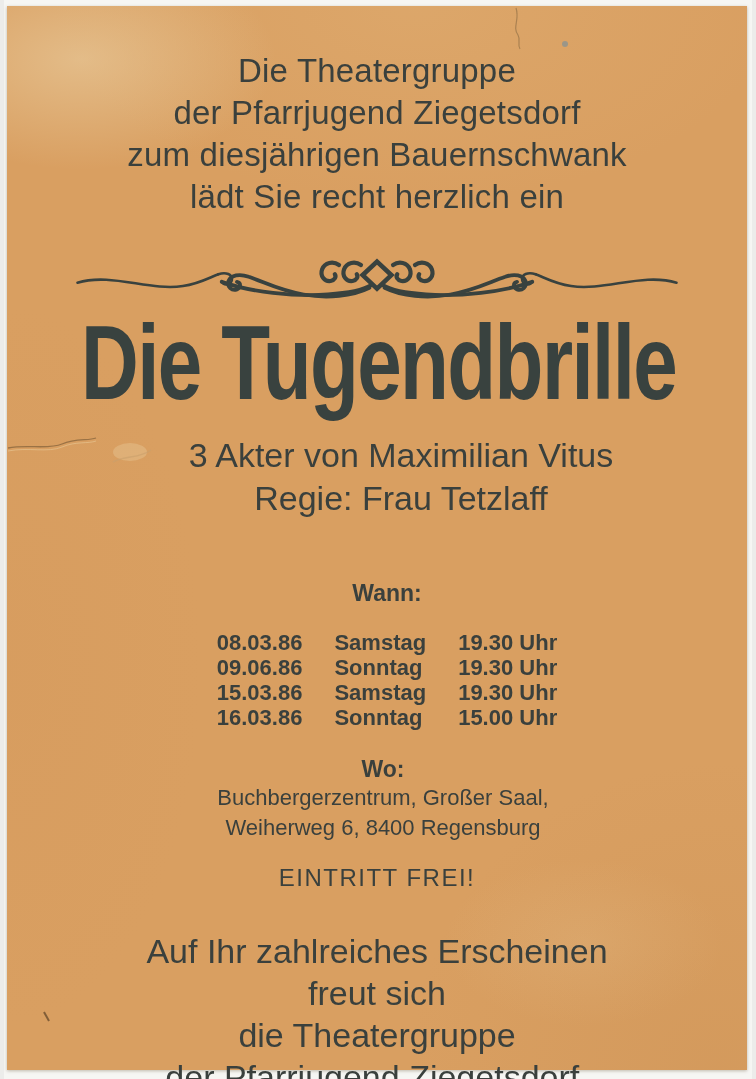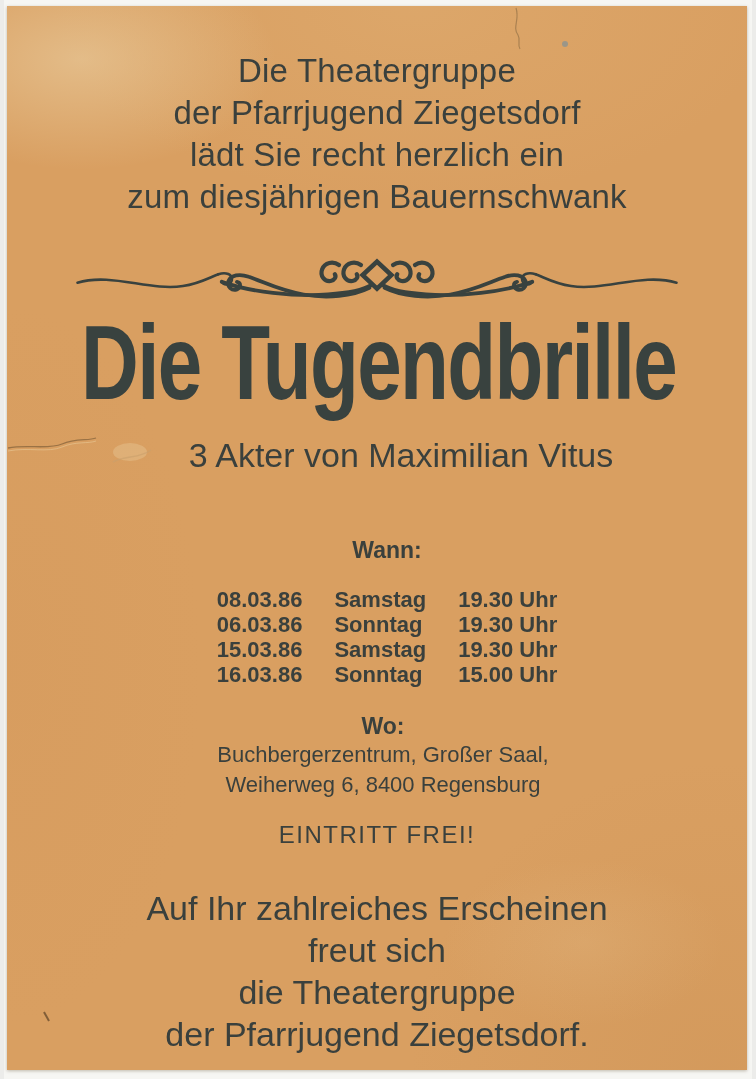--- a/index.html
+++ b/index.html
@@ -50,50 +50,51 @@
 </head>
 <body>
 
 <div class="scan-edge"></div>
 
 <div class="paper">
 
   <div class="intro">
     <div>Die Theatergruppe</div>
     <div>der Pfarrjugend Ziegetsdorf</div>
+    <div>zum diesjährigen Bauernschwank</div>
     <div>lädt Sie recht herzlich ein</div>
-    <div>zum diesjährigen Bauernschwank</div>
   </div>
 
   <svg class="ornament" viewBox="0 0 720 64" fill="none" stroke="#39423f" stroke-linecap="round">
     <g id="ornL">
       <path d="M5,34 C45,22 90,44 130,38 C150,35 161,28 172,24" stroke-width="3"></path>
       <path d="M172,24 C181,21 189,24 188,31 C187,37 178,38 176,32" stroke-width="3"></path>
       <path d="M176,33 C210,45 262,51 302,48 C330,46 345,42 353,37" stroke-width="4.5"></path>
       <path d="M351,40 C331,50 301,53 273,48 C244,43 226,33 208,27 C197,23 187,25 184,32 C182,39 188,44 194,42 C199,40 199,34 194,33" stroke-width="4.5"></path>
       <path d="M341,13 C334,8 324,10 321,18 C318,26 324,33 331,32 C336,31 338,27 336,24" stroke-width="5"></path>
       <path d="M315,13 C308,8 298,10 295,18 C292,26 298,33 305,32 C310,31 312,27 310,24" stroke-width="5"></path>
     </g>
     <use href="#ornL" transform="translate(720,0) scale(-1,1)"></use>
     <path d="M360,9 L377,25 L360,41 L343,25 Z" stroke-width="5.5"></path>
   </svg>
 
   <h1 class="title">Die Tugendbrille</h1>
 
   <div class="subtitle">
     <div>3 Akter von Maximilian Vitus</div>
+    <div>Regie: Frau Tetzlaff</div>
   </div>
 
   <div class="when">
     <div class="sec-label">Wann:</div>
     <div class="shows">
       <span>08.03.86</span>
       <span>Samstag</span>
       <span>19.30 Uhr</span>
-      <span>06.03.86</span>
+      <span>09.06.86</span>
       <span>Sonntag</span>
       <span>19.30 Uhr</span>
       <span>15.03.86</span>
       <span>Samstag</span>
       <span>19.30 Uhr</span>
       <span>16.03.86</span>
       <span>Sonntag</span>
       <span>15.00 Uhr</span>
     </div>
   </div>

